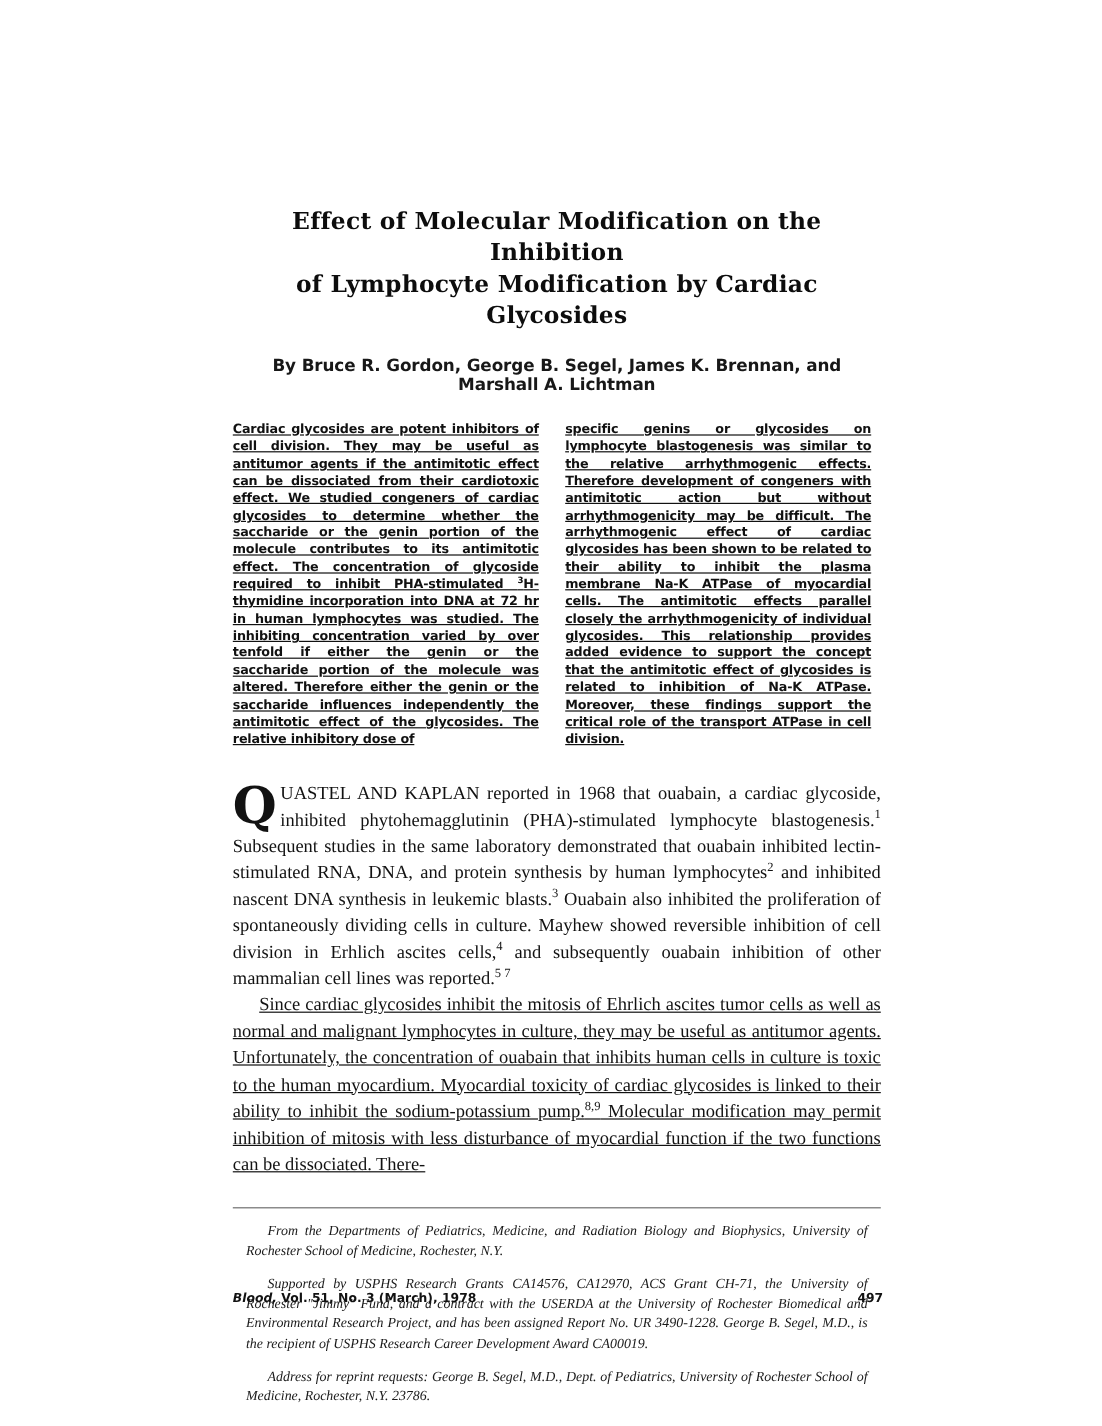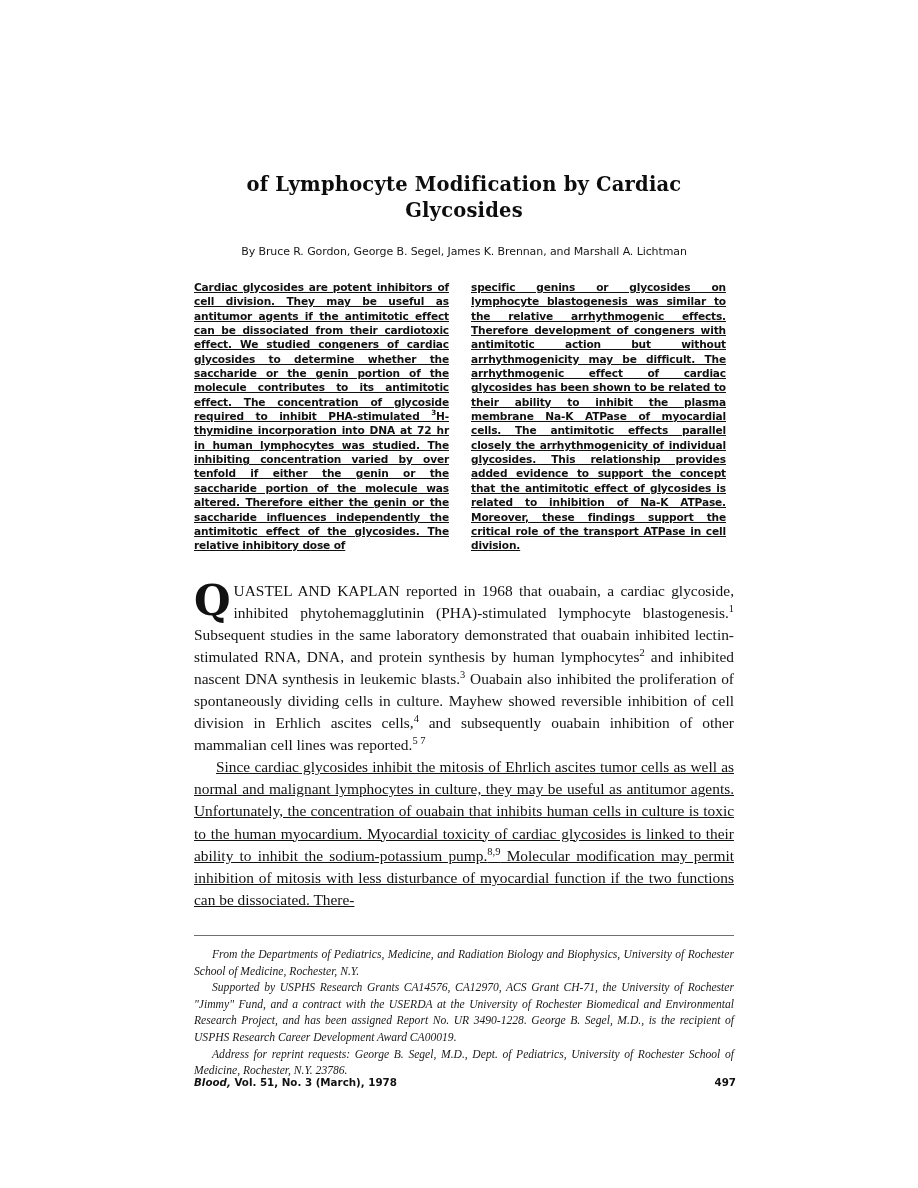--- a/index.html
+++ b/index.html
@@ -33,22 +33,22 @@
     line-height: 26px;
     letter-spacing: 0.2px;
     color: #0d0d0d;
   }
   .title-line { display: block; }
 
   .byline {
     margin-top: 21px;
     text-align: center;
     font-family: "DejaVu Sans", "Liberation Sans", sans-serif;
-    font-size: 11px;
-    font-weight: 400;
+    font-size: 14px;
+    font-weight: 700;
     letter-spacing: -0.1px;
     color: #181818;
   }
 
   
   .abstract {
     margin-top: 22px;
     display: flex;
     gap: 22px;
   }
@@ -96,21 +96,21 @@
   }
   .footnotes {
     margin-top: 11px;
     font-family: "Liberation Serif", "DejaVu Serif", serif;
     font-style: italic;
     font-size: 11.6px;
     line-height: 16.6px;
     text-align: justify;
     color: #1a1a1a;
   }
-  .footnotes p { margin: 0; text-indent: 18px; }
+  .footnotes p { margin: 11px; text-indent: 18px; }
   .footnotes p.copy { text-indent: 12px; }
 
   
   .footer {
     position: absolute;
     left: 194px;
     top: 1076px;
     width: 542px;
     display: flex;
     justify-content: space-between;
@@ -124,20 +124,21 @@
   .footer-journal .upright { font-style: normal; }
 </style>
 </head>
 <body>
 
 <div class="page">
 
   <div class="content">
 
     <h1 class="title">
+      <span class="title-line">Effect of Molecular Modification on the Inhibition</span>
       <span class="title-line">of Lymphocyte Modification by Cardiac Glycosides</span>
     </h1>
 
     <div class="byline">By Bruce R. Gordon, George B. Segel, James K. Brennan, and Marshall A. Lichtman</div>
 
     <div class="abstract">
       <div class="abstract-col">
         <p><span>Cardiac glycosides are potent inhibitors of cell division. They may be useful as antitumor agents if the antimitotic effect can be dissociated from their cardiotoxic effect. We studied congeners of cardiac glycosides to determine whether the saccharide or the genin portion of the molecule contributes to its antimitotic effect. The concentration of glycoside required to inhibit PHA-stimulated </span><sup>3</sup><span>H-thymidine incorporation into DNA at 72 hr in human lymphocytes was studied. The inhibiting concentration varied by over tenfold if either the genin or the saccharide portion of the molecule was altered. Therefore either the genin or the saccharide influences independently the antimitotic effect of the glycosides. The relative inhibitory dose of</span></p>
       </div>
       <div class="abstract-col">

